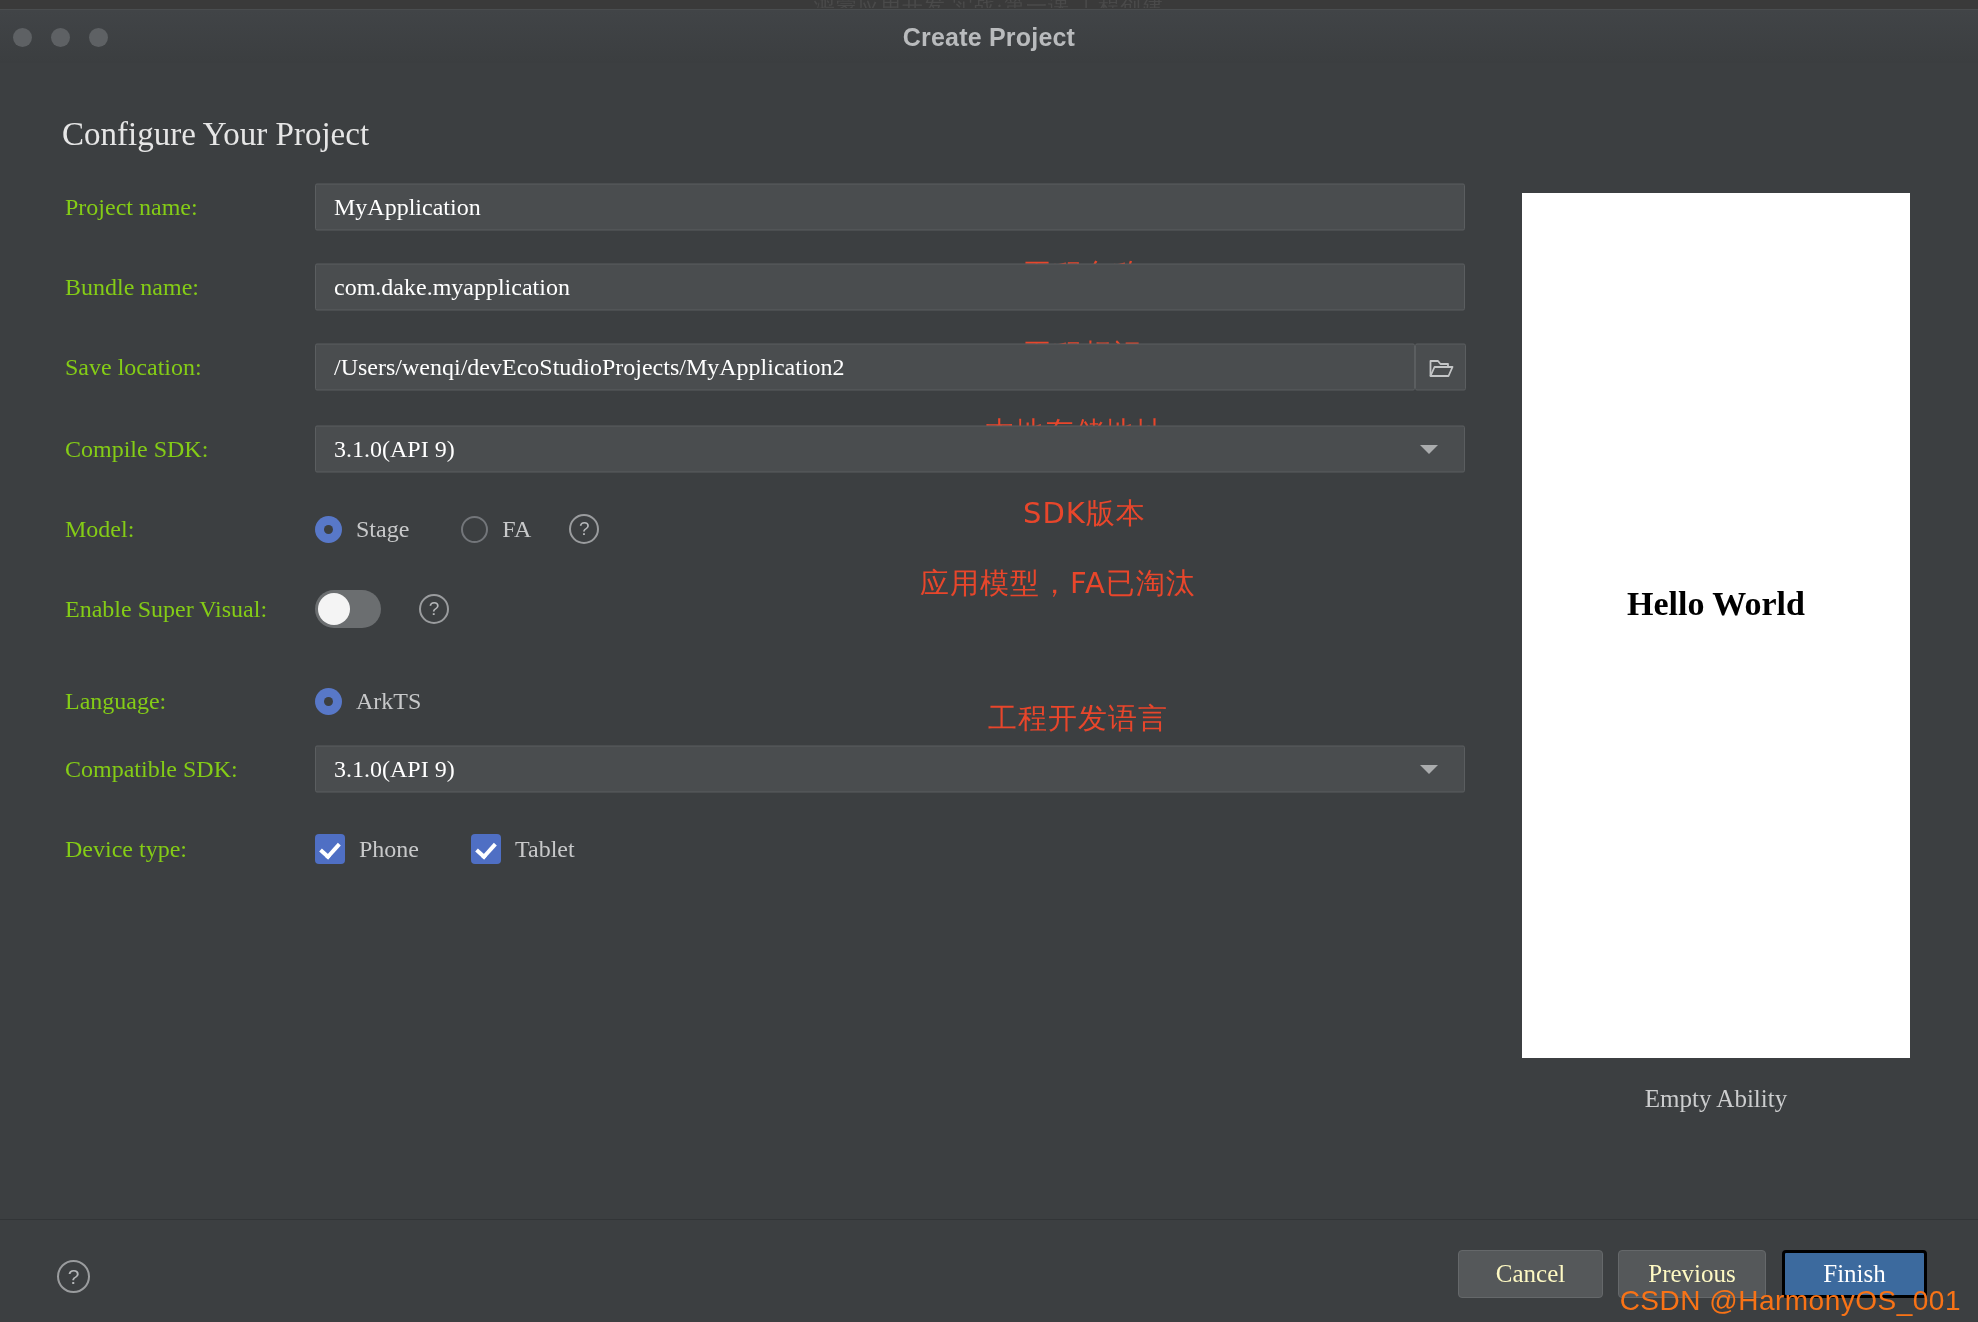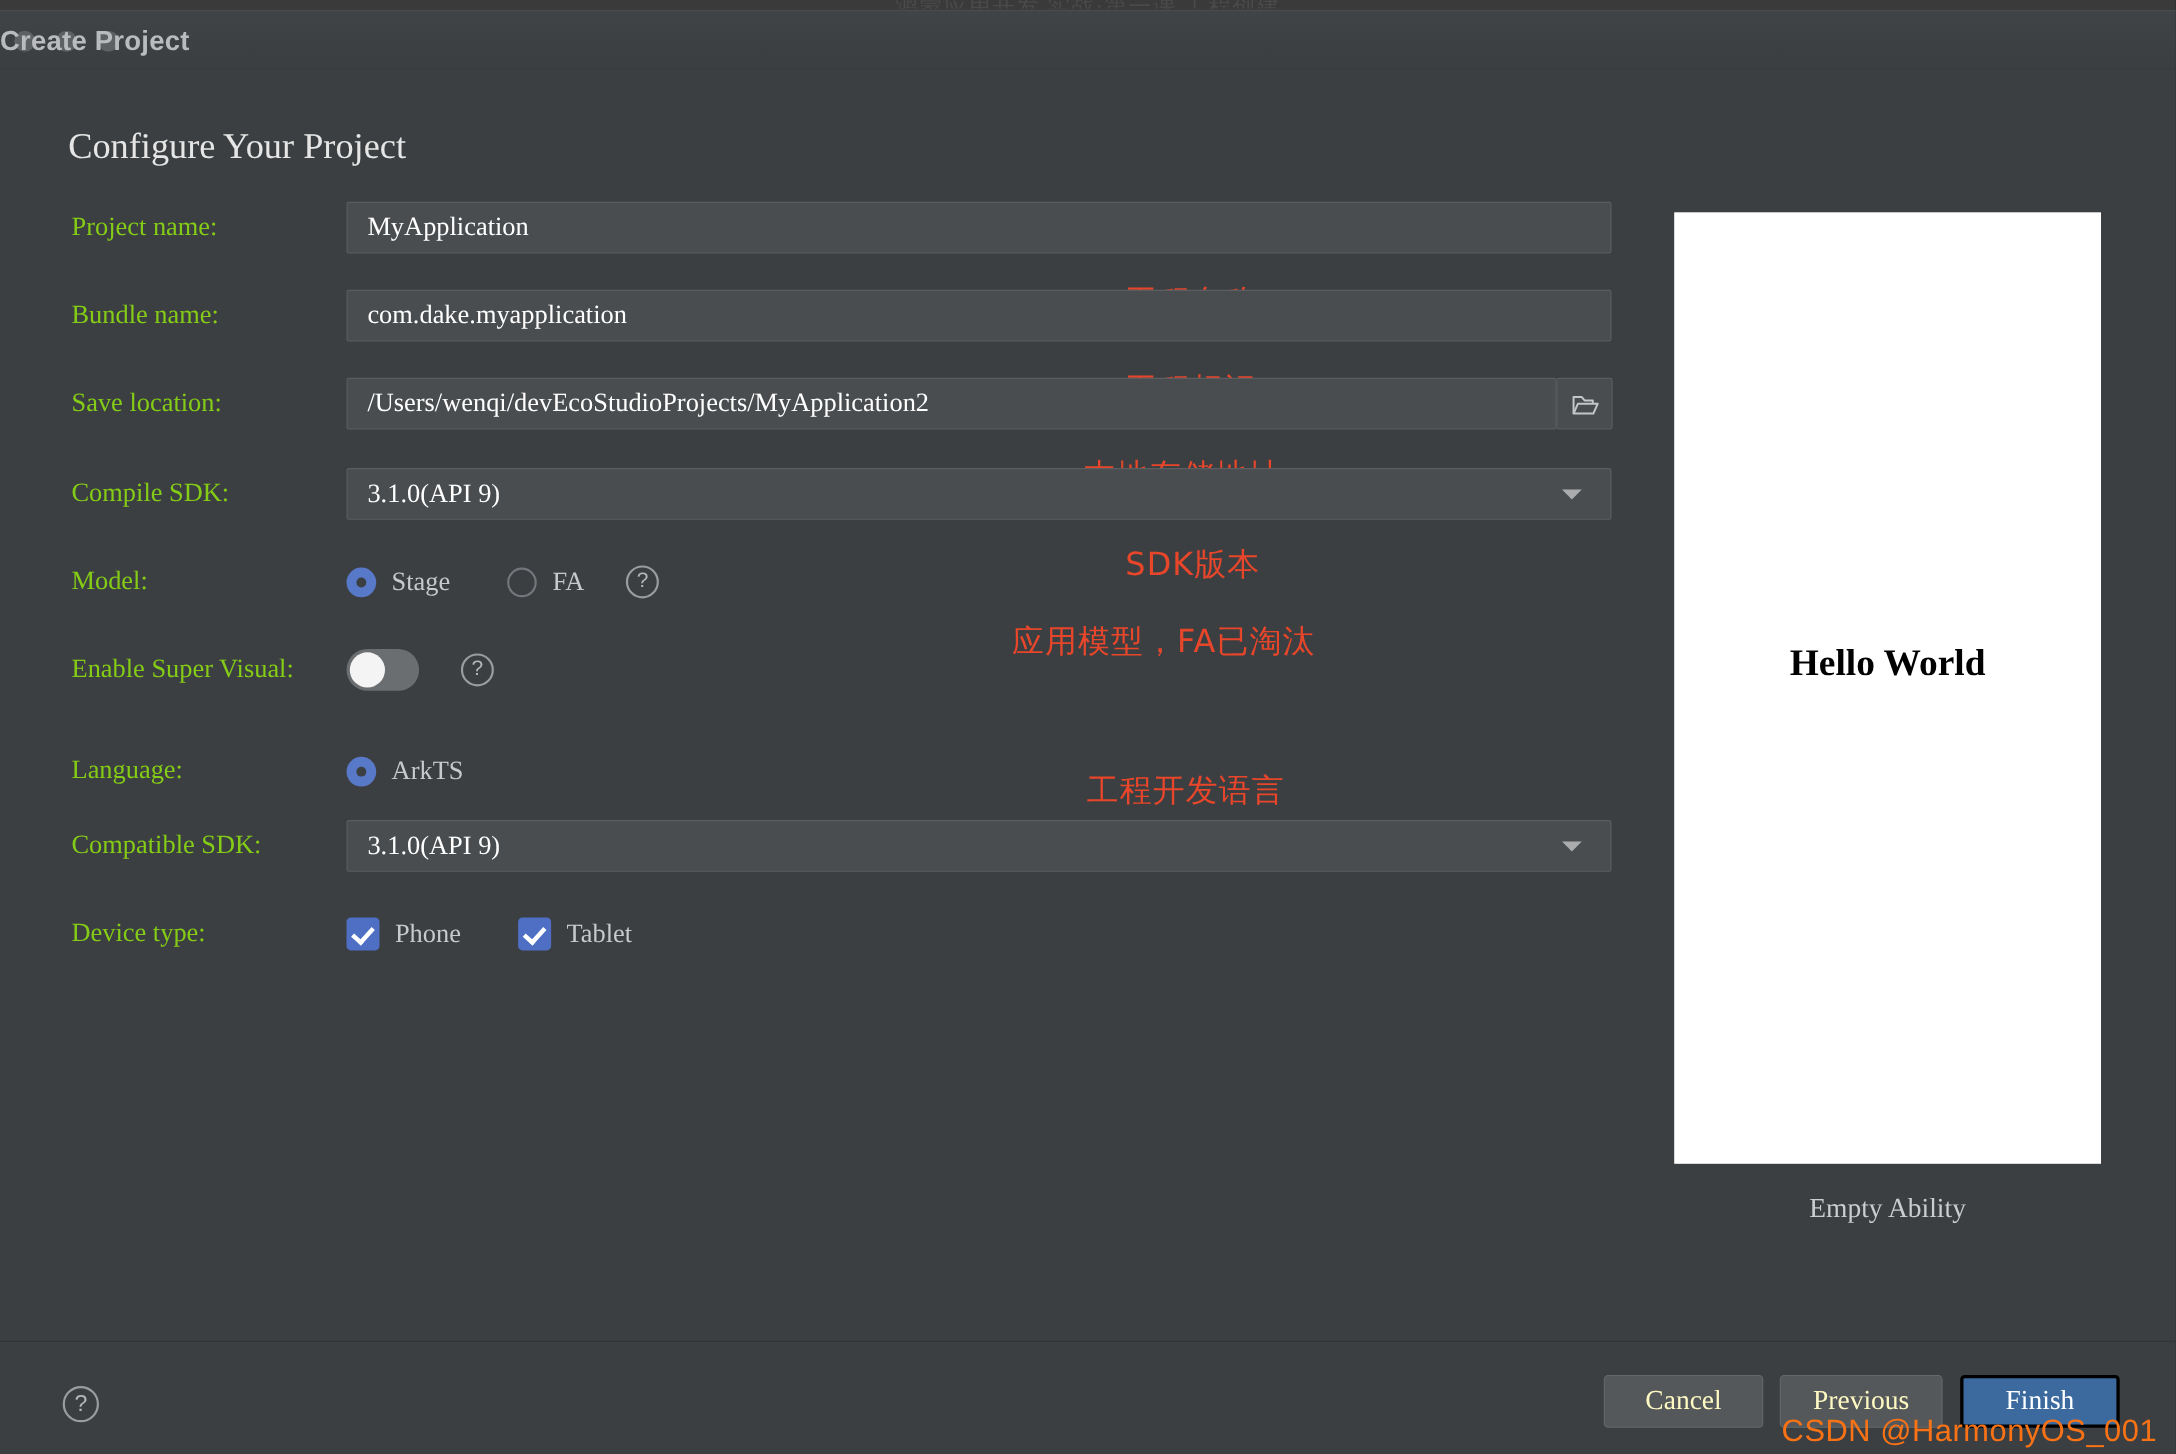--- a/index.html
+++ b/index.html
@@ -52,20 +52,21 @@
     left: 0; top: 0;
     width: 100%;
     height: 53px;
     background: linear-gradient(180deg,#414447 0%,#3b3e40 100%);
     border-bottom: 1px solid #2f3133;
   }
   .title-text {
     position: absolute;
     left: 0; top: 13px;
     width: 100%;
+    text-align: center;
     font-size: 25px;
     font-weight: bold;
     color: #b9bbbd;
     font-family: "Liberation Sans", sans-serif;
     letter-spacing: 0.2px;
   }
   .traffic {
     position: absolute;
     top: 18px;
     width: 19px; height: 19px;

